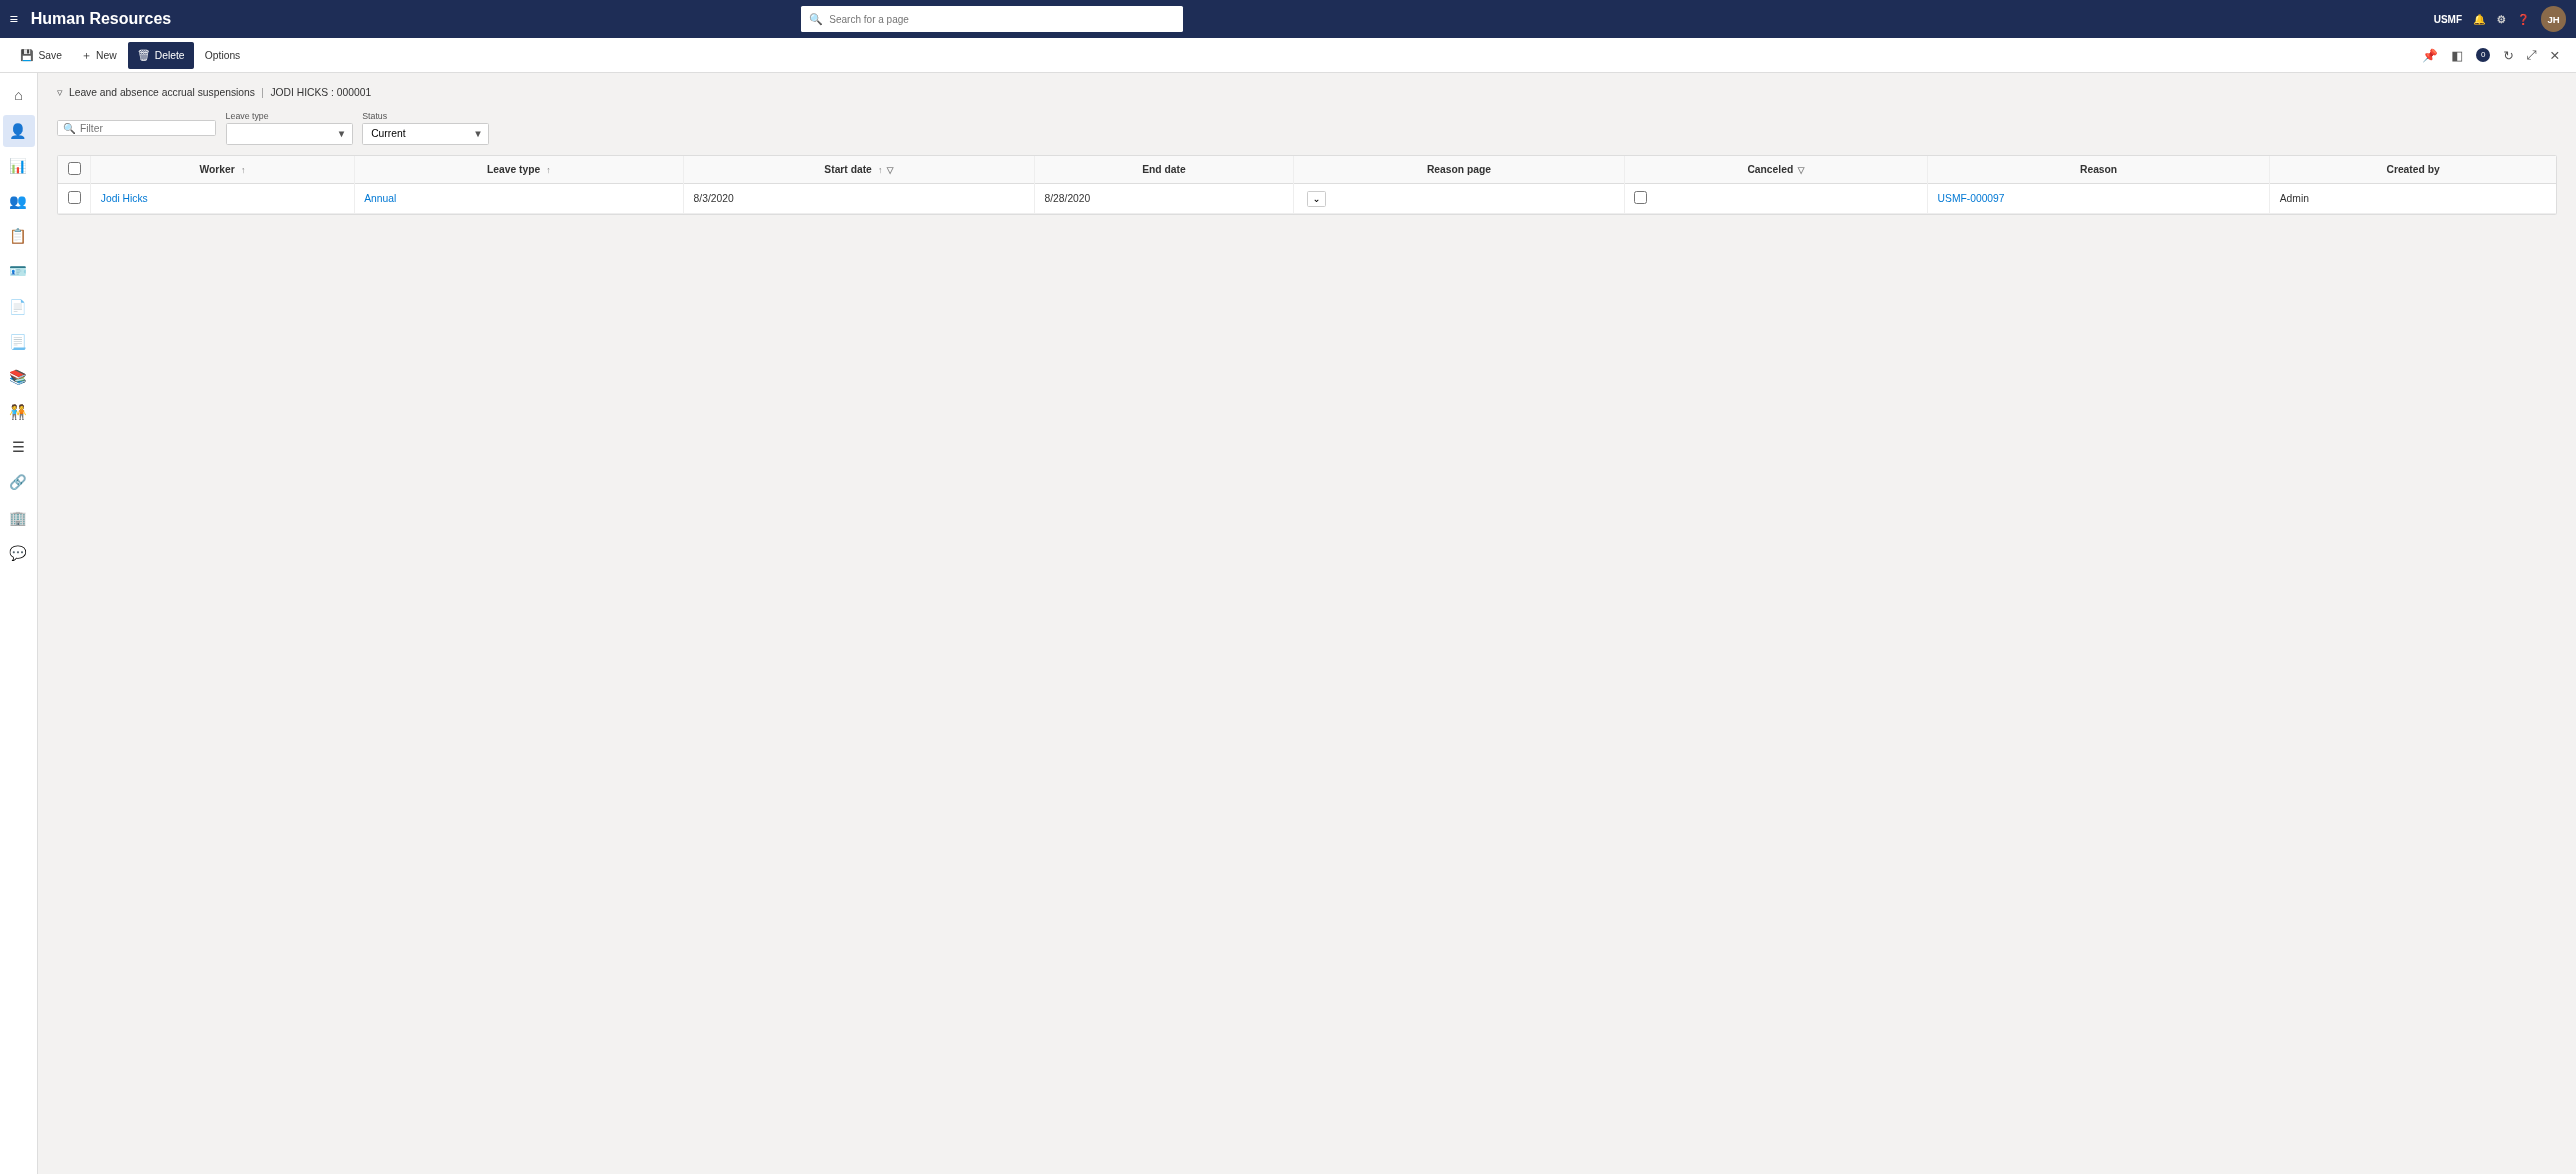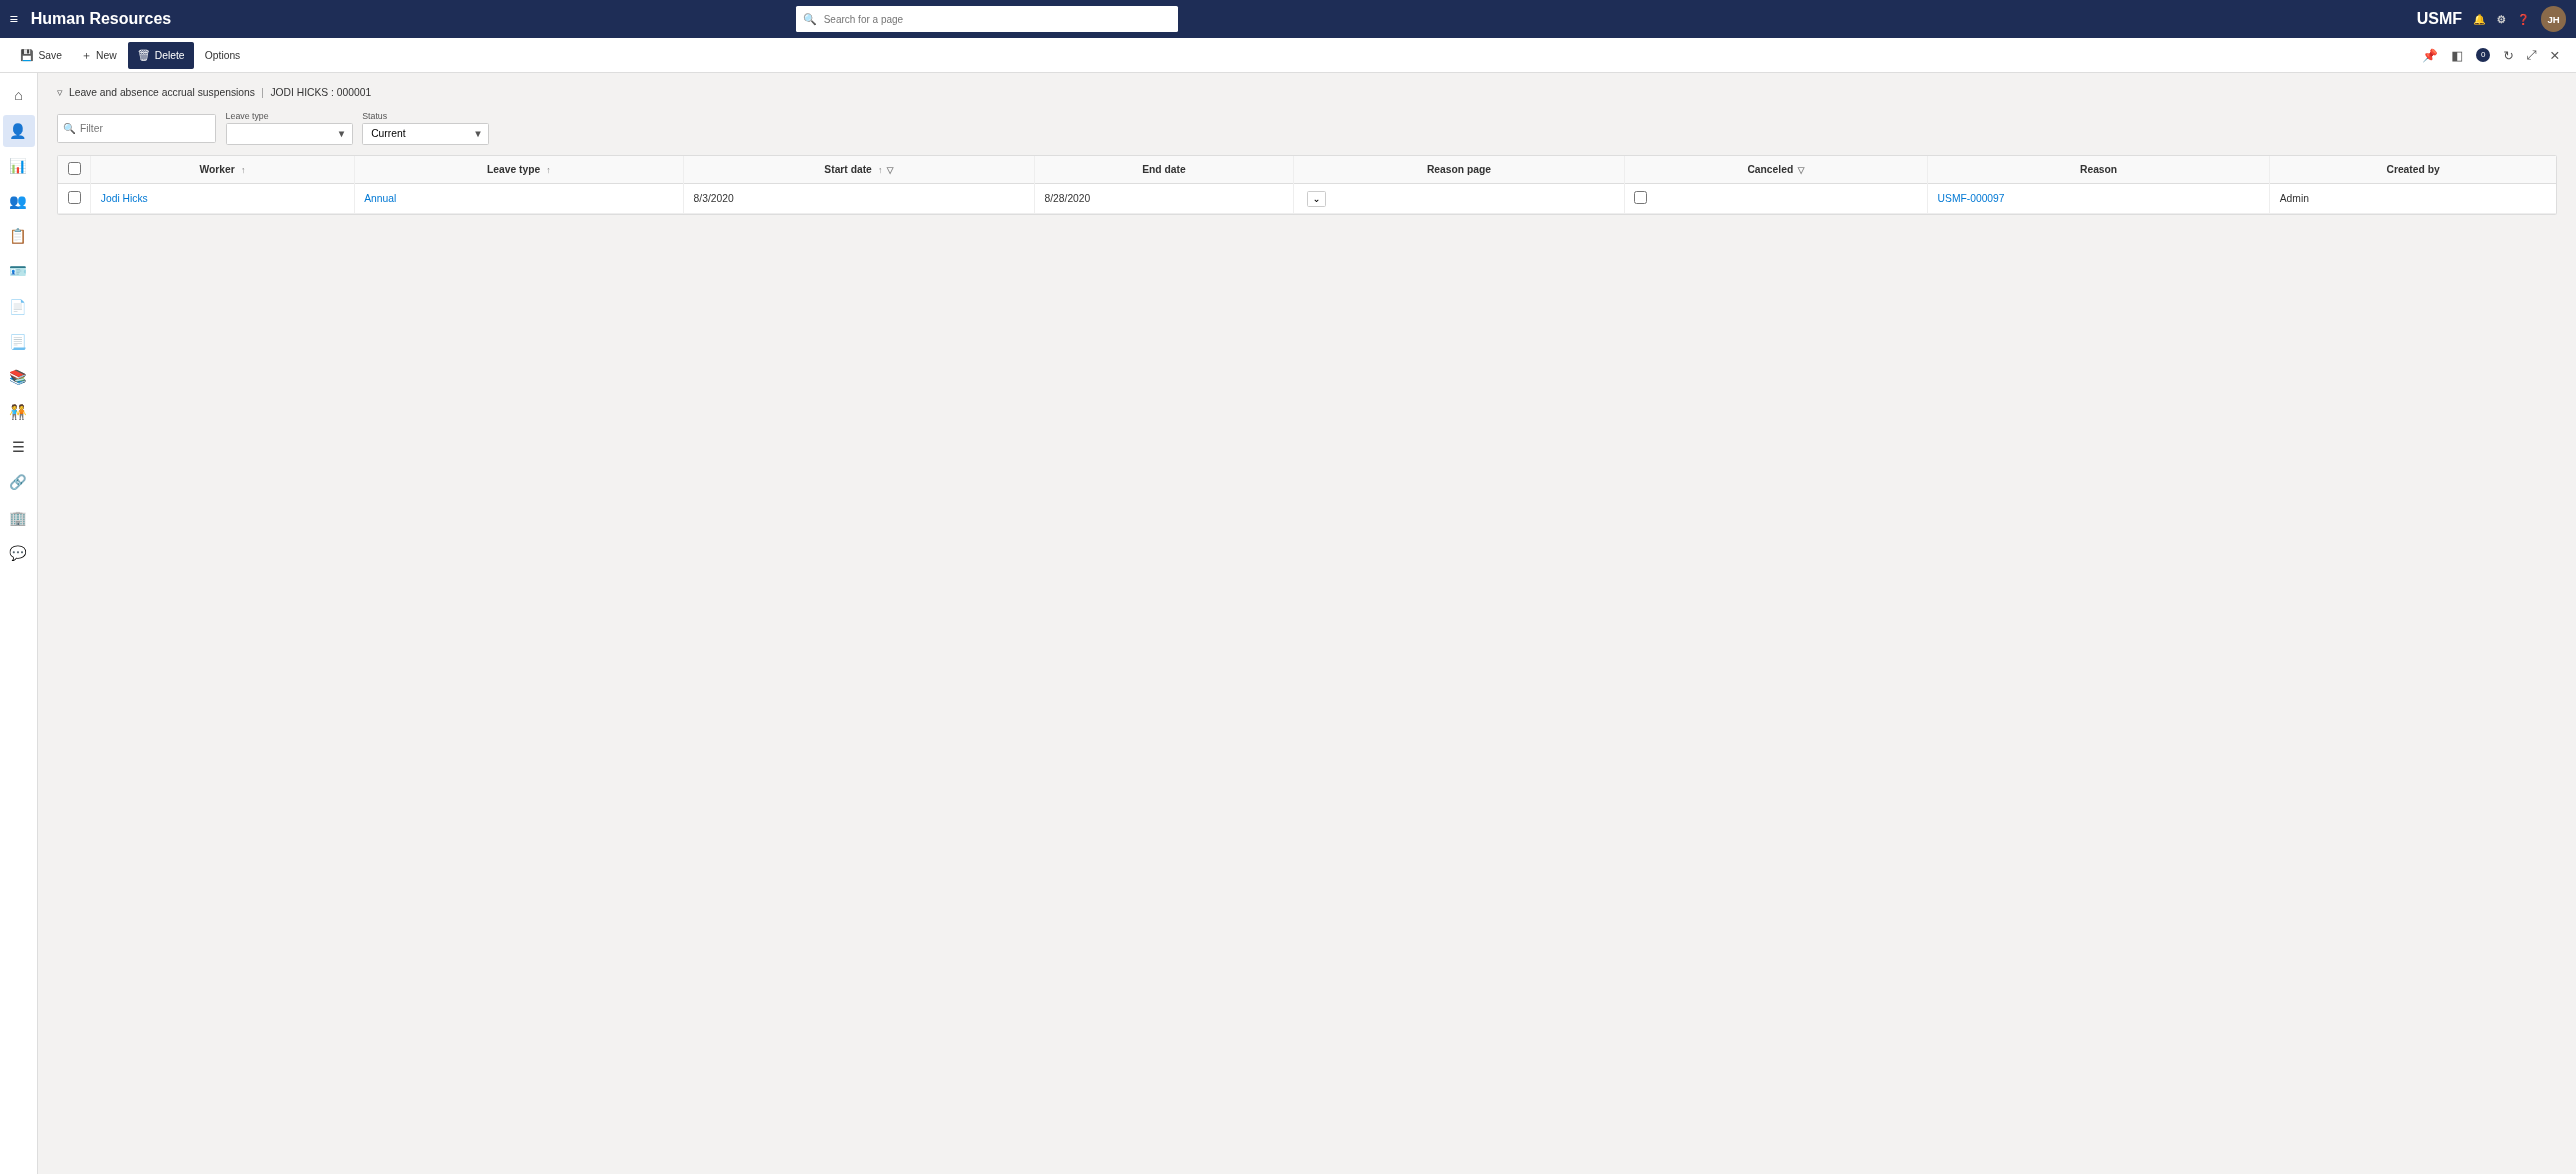--- a/index.html
+++ b/index.html
@@ -138,21 +138,21 @@
     }
     .filter-input-wrap .filter-icon-inner {
       position: absolute; left: 6.4px; color: #999; font-size: 10.3px;
     }
     .filter-text-input {
       padding: 4px 6.4px 4px 22px;
       border: 0.8px solid #ccc;
       border-radius: 1.6px;
       font-size: 10.3px;
       width: 159px;
-      height: 29px;
+      height: 16px;
       background: white;
     }
     .filter-select {
       padding: 4px 24px 4px 8px;
       border: 0.8px solid #ccc;
       border-radius: 1.6px;
       font-size: 10.3px;
       height: 22px;
       background: white;
       appearance: none;
@@ -246,21 +246,21 @@
 <div class="top-nav">
   <span class="app-menu-icon">≡</span>
   <span class="app-title">Human Resources</span>
 
   <div class="search-bar">
     <span class="search-icon-nav">🔍</span>
     <input type="text" placeholder="Search for a page" style="">
   </div>
 
   <div class="nav-right">
-    <span style="font-size:16px;font-weight:600;">USMF</span>
+    <span style="font-size:10px;font-weight:600;">USMF</span>
     <span class="nav-icon">🔔</span>
     <span class="nav-icon">⚙</span>
     <span class="nav-icon">❓</span>
     <div class="avatar">JH</div>
   </div>
 </div>
 
 <div class="toolbar">
   <button class="toolbar-btn">
     <span class="btn-icon">💾</span>

